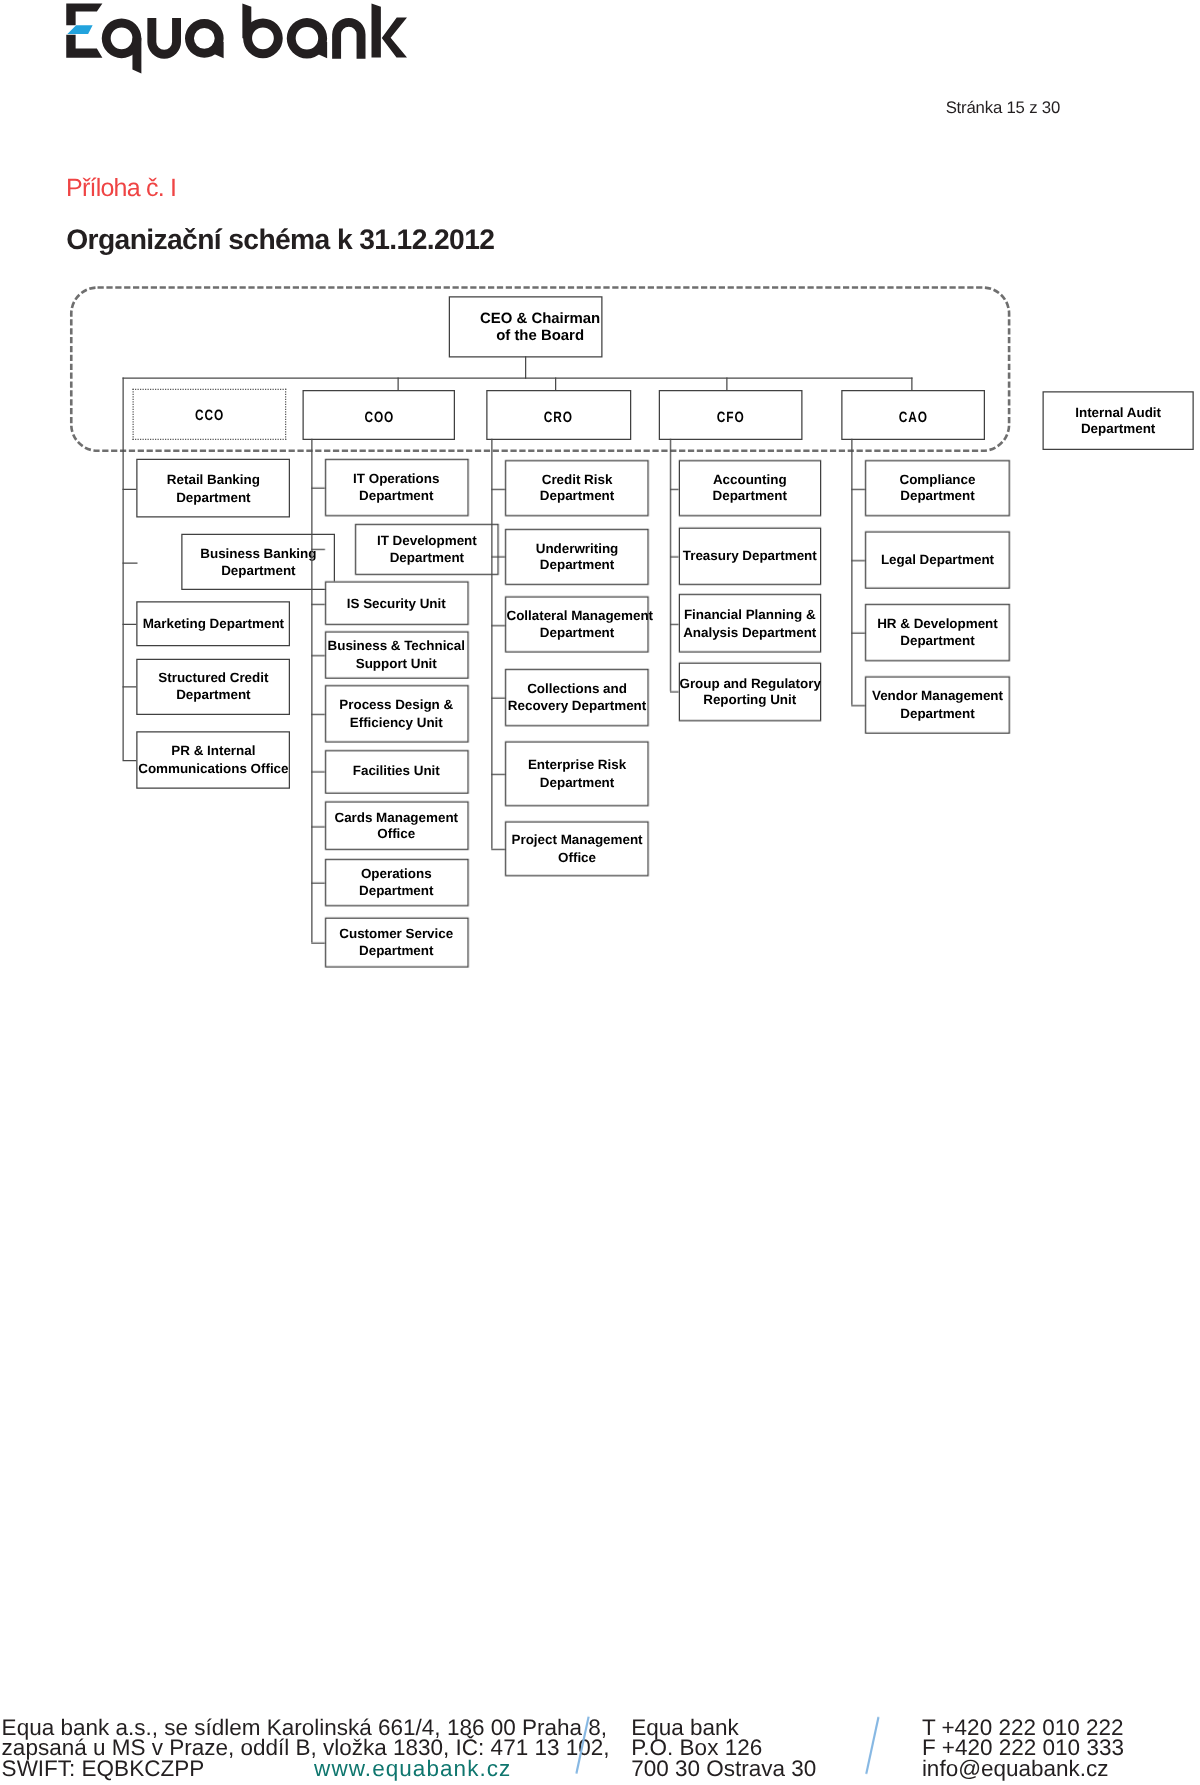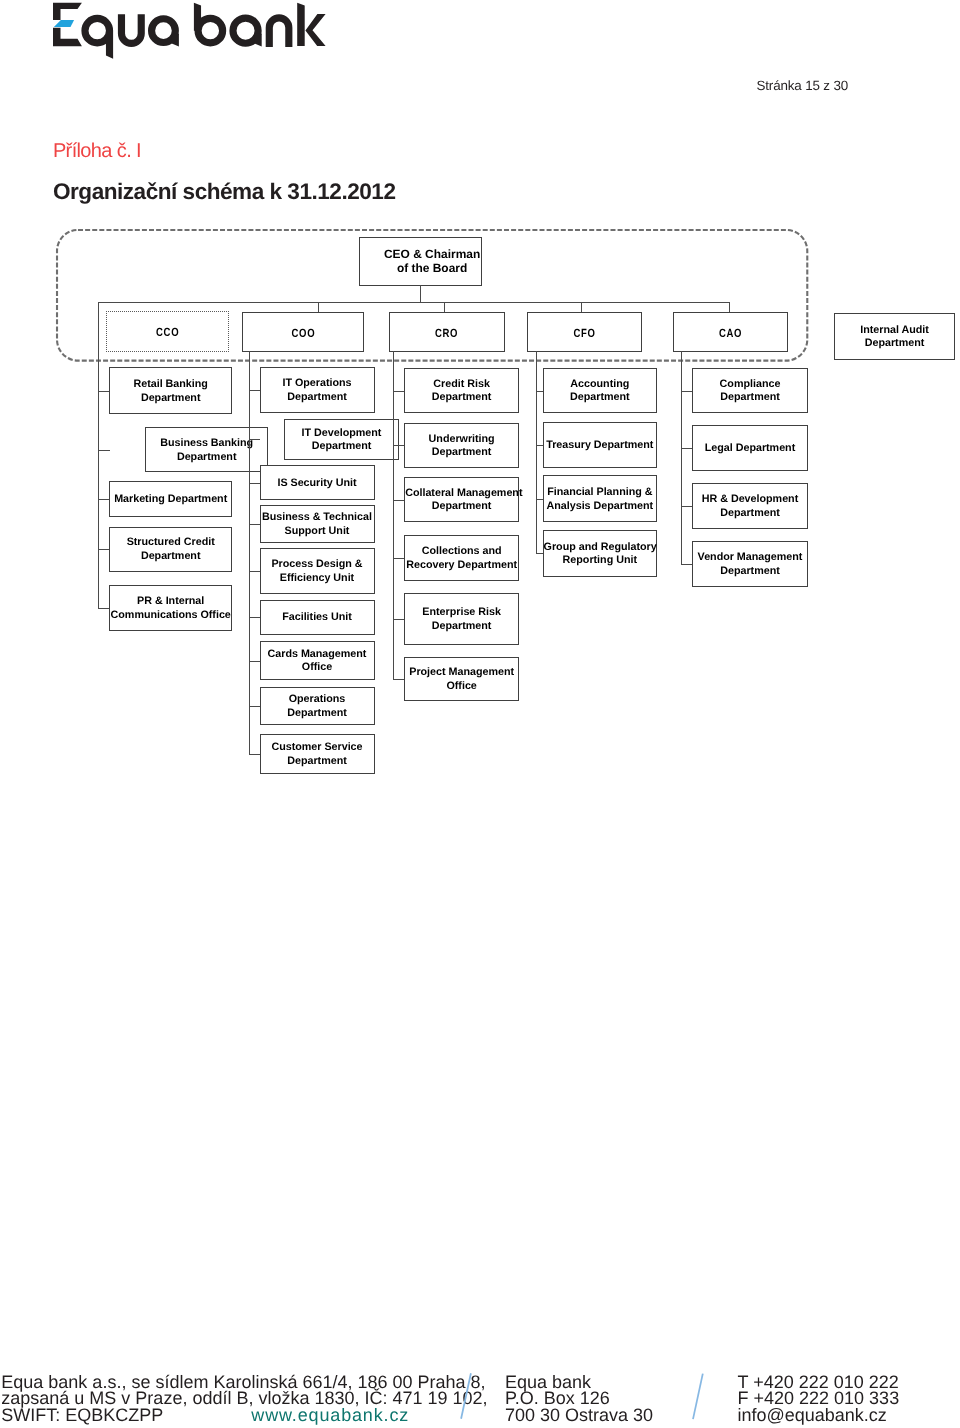--- a/index.html
+++ b/index.html
@@ -214,21 +214,21 @@
       </div>
 <div class="hline" style="left:680.8px;top:564.1px;width:12.1px;"></div>
 <div class="node lvl2" style="left:692.4px;top:541.1px;width:115.2px;height:46.0px;">
         <span>Vendor Management<br>Department</span>
       </div>
   </div>
 
   <div id="footer">
     <div class="fcol" style="left:1.3px;top:0px;">
       <div>Equa bank a.s., se sídlem Karolinská 661/4, 186 00 Praha 8,</div>
-      <div>zapsaná u MS v Praze, oddíl B, vložka 1830, IČ: 471 19 102,</div>
+      <div>zapsaná u MS v Praze, oddíl B, vložka 1830, IČ: 471 13 102,</div>
       <div><span>SWIFT: EQBKCZPP</span><span class="weblink" style="position:absolute;left:250px;letter-spacing:0.85px;">www.equabank.cz</span></div>
     </div>
     <svg class="fslash" style="left:451.8px;top:-2.9px;width:22px;height:52px;" viewBox="0 0 22 52">
         <line x1="18.9" y1="2.3" x2="9.1" y2="47.8" stroke="#87b8e3" stroke-width="1.75"></line>
       </svg>
     <div class="fcol" style="left:505px;top:0px;">
       <div>Equa bank</div>
       <div>P.O. Box 126</div>
       <div>700 30 Ostrava 30</div>
     </div>

